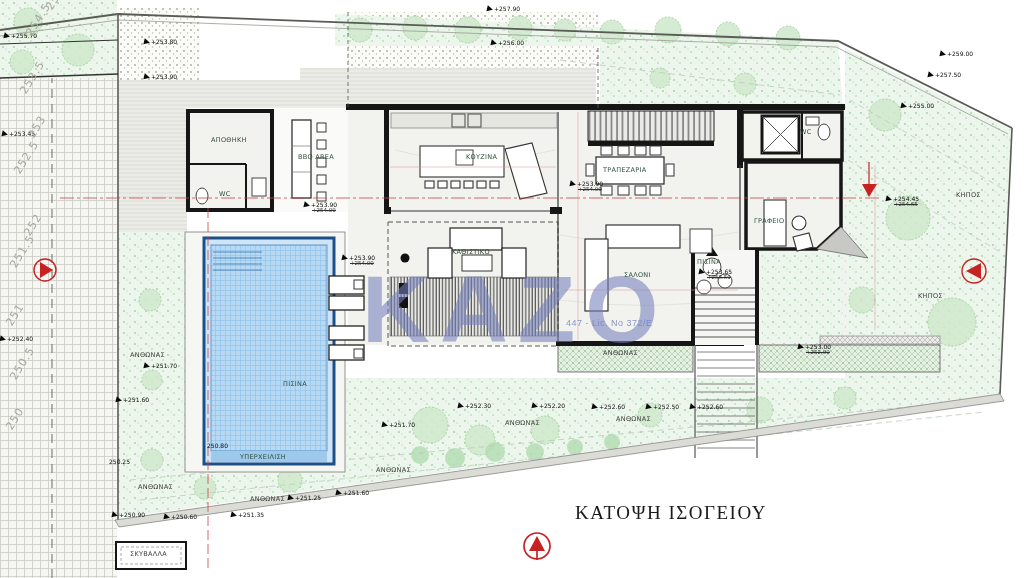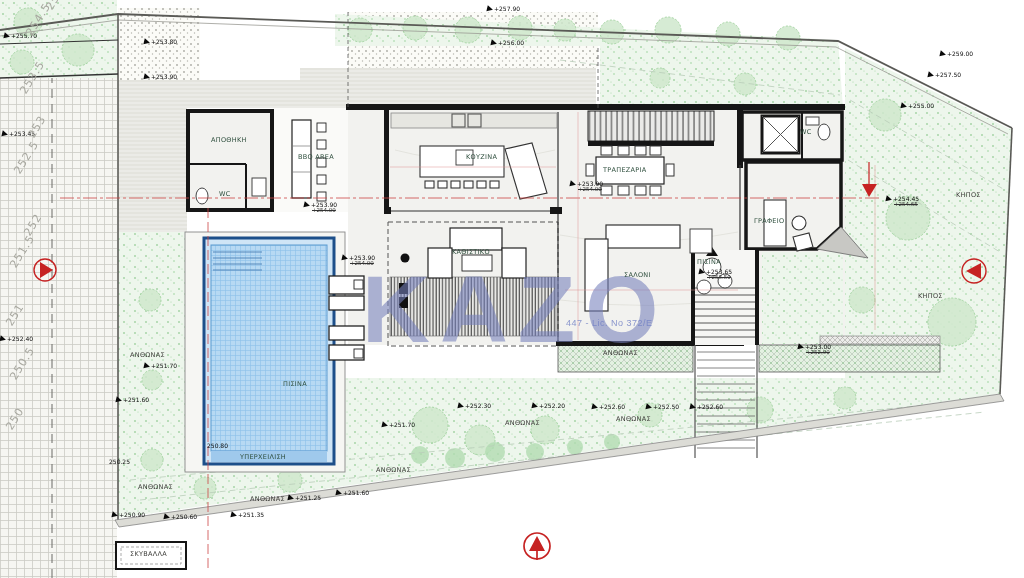--- a/index.html
+++ b/index.html
@@ -401,14 +401,15 @@
       <span class="contour" style="left: 18px; top: 90px;">253.5</span>
       <span class="contour" style="left: 26px; top: 134px;">253</span>
       <span class="contour" style="left: 12px; top: 170px;">252.5</span>
       <span class="contour" style="left: 22px; top: 232px;">252</span>
       <span class="contour" style="left: 8px; top: 264px;">251.5</span>
       <span class="contour" style="left: 4px; top: 322px;">251</span>
       <span class="contour" style="left: 8px; top: 376px;">250.5</span>
       <span class="contour" style="left: 4px; top: 426px;">250</span>
     </div>
 
+<div class="title">ΚΑΤΟΨΗ ΙΣΟΓΕΙΟΥ</div>
 
 </div>
 
 </body></html>

